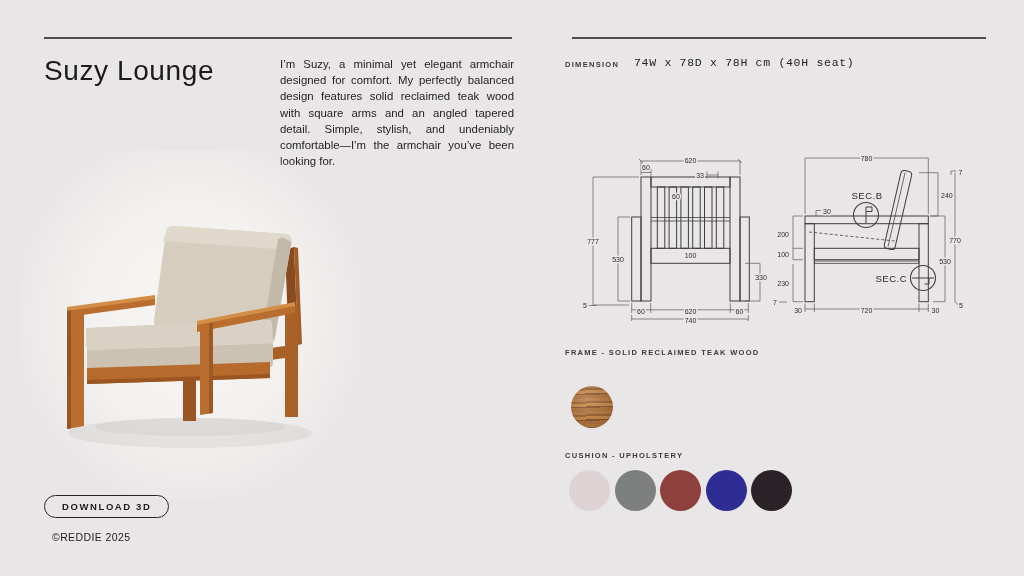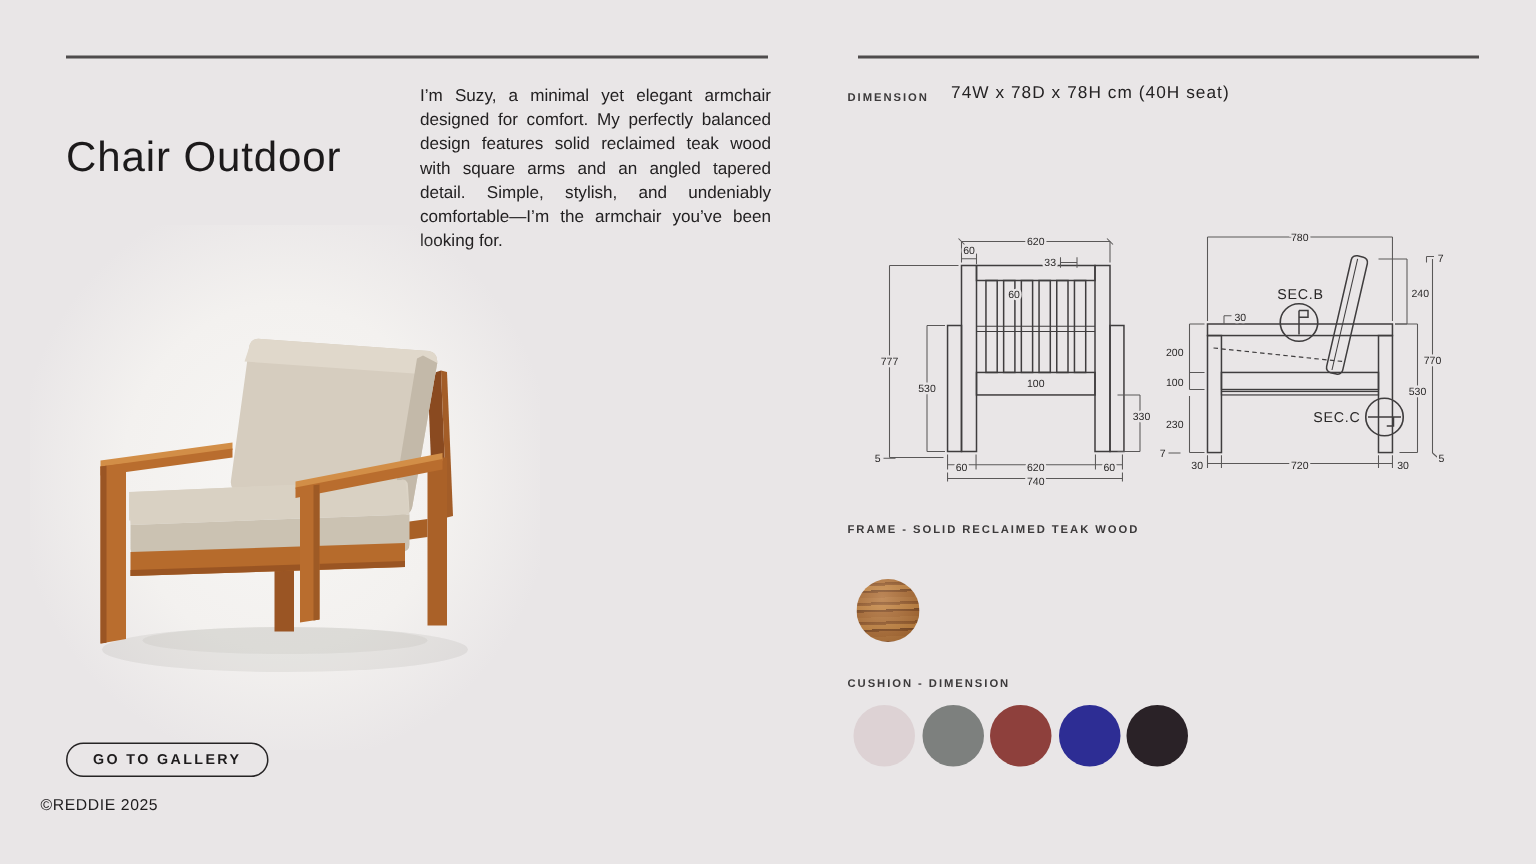--- a/index.html
+++ b/index.html
@@ -23,21 +23,21 @@
   .desc {
     left:280px; top:56px; width:234px;
     font-size:11.4px; line-height:16.2px; font-weight:500;
     text-align:justify; color:#232122;
   }
 
   .micro-label {
     font-size:7.5px; font-weight:700; letter-spacing:1.3px; color:#3c3a3b;
   }
   .dim-value {
-    left:634px; top:56px; font-size:11.5px; letter-spacing:0.7px; font-weight:500; color:#242223;
+    left:634px; top:56px; font-size:11.5px; letter-spacing:0.7px; font-weight:500; color:#242223;font-family:Liberation Mono, monospace;
   }
 
   
   .photo-bg {
     left:20px; top:150px; width:340px; height:350px;
     background: radial-gradient(ellipse at 50% 48%, #f7f6f4 0%, #f3f1ef 45%, rgba(243,241,239,0) 75%);
   }
 
   
   .dim { font-size:7px; fill:#2b2929; paint-order:stroke; stroke:#e9e6e7; stroke-width:3px; font-weight:500; }
@@ -61,33 +61,32 @@
 
   .actions { left:44px; top:495px; display:flex; gap:13px; }
   .pill-btn {
     display:inline-flex; align-items:center; justify-content:center;
     height:23px; padding:0 17px;
     border:1.4px solid #262425; border-radius:12px;
     background:transparent; color:#1d1b1c;
     font-family:inherit; font-size:9.5px; font-weight:600; letter-spacing:1.6px;
     cursor:pointer; white-space:nowrap;
   }
-  .copyright { left:27px; top:531px; font-size:10.5px; font-weight:500; letter-spacing:0.4px; color:#1f1d1e;text-align:center; }
+  .copyright { left:52px; top:531px; font-size:10.5px; font-weight:500; letter-spacing:0.4px; color:#1f1d1e;text-align:center; }
 
   svg text { font-family:"Liberation Sans","DejaVu Sans",sans-serif; }
 </style>
 </head>
 <body>
 
 <div class="abs rule" style="left:44px; top:37px; width:468px;"></div>
 <div class="abs rule" style="left:572px; top:37px; width:414px;"></div>
 
 <h1 class="abs title">
-  <br>
-  <span>Chair Outdoor</span>
+  <span>Suzy Lounge</span><br>
 </h1>
 
 <p class="abs desc">I’m Suzy, a minimal yet elegant armchair designed for comfort. My perfectly balanced design features solid reclaimed teak wood with square arms and an angled tapered detail. Simple, stylish, and undeniably comfortable—I’m the armchair you’ve been looking for.</p>
 
 <div class="abs micro-label" style="left:565px; top:60px;">DIMENSION</div>
 <div class="abs dim-value">74W x 78D x 78H cm (40H seat)</div>
 
 <div class="abs photo-bg"></div>
 <svg class="abs" style="left:42px; top:175px;" width="295" height="300" viewBox="0 0 295 300">
 
@@ -297,26 +296,26 @@
     <text class="dim" x="311.5" y="177.8" text-anchor="middle">720</text>
     <text class="dim" x="376.5" y="177.8" text-anchor="start">30</text>
     <text class="sec" x="312" y="64" text-anchor="middle">SEC.B</text>
     <text class="sec" x="352" y="146.5" text-anchor="end">SEC.C</text>
   </g>
 </svg>
 
 <div class="abs micro-label mat-frame-label">FRAME - SOLID RECLAIMED TEAK WOOD</div>
 <div class="abs wood-swatch" title=""></div>
 
-<div class="abs micro-label mat-cushion-label">CUSHION - DIMENSION</div>
+<div class="abs micro-label mat-cushion-label">CUSHION - UPHOLSTERY</div>
 <div class="abs swatch-row">
   <div class="swatch" style="background-color: rgb(221, 210, 212);"></div>
   <div class="swatch" style="background-color: rgb(125, 128, 126);"></div>
   <div class="swatch" style="background-color: rgb(142, 64, 60);"></div>
   <div class="swatch" style="background-color: rgb(45, 45, 148);"></div>
   <div class="swatch" style="background-color: rgb(42, 34, 39);"></div>
 </div>
 
 <div class="abs actions">
-  <button class="pill-btn">GO TO GALLERY</button>
+  <button class="pill-btn">DOWNLOAD 3D</button>
 </div>
 
 <div class="abs copyright">©REDDIE 2025</div>
 
 </body></html>

